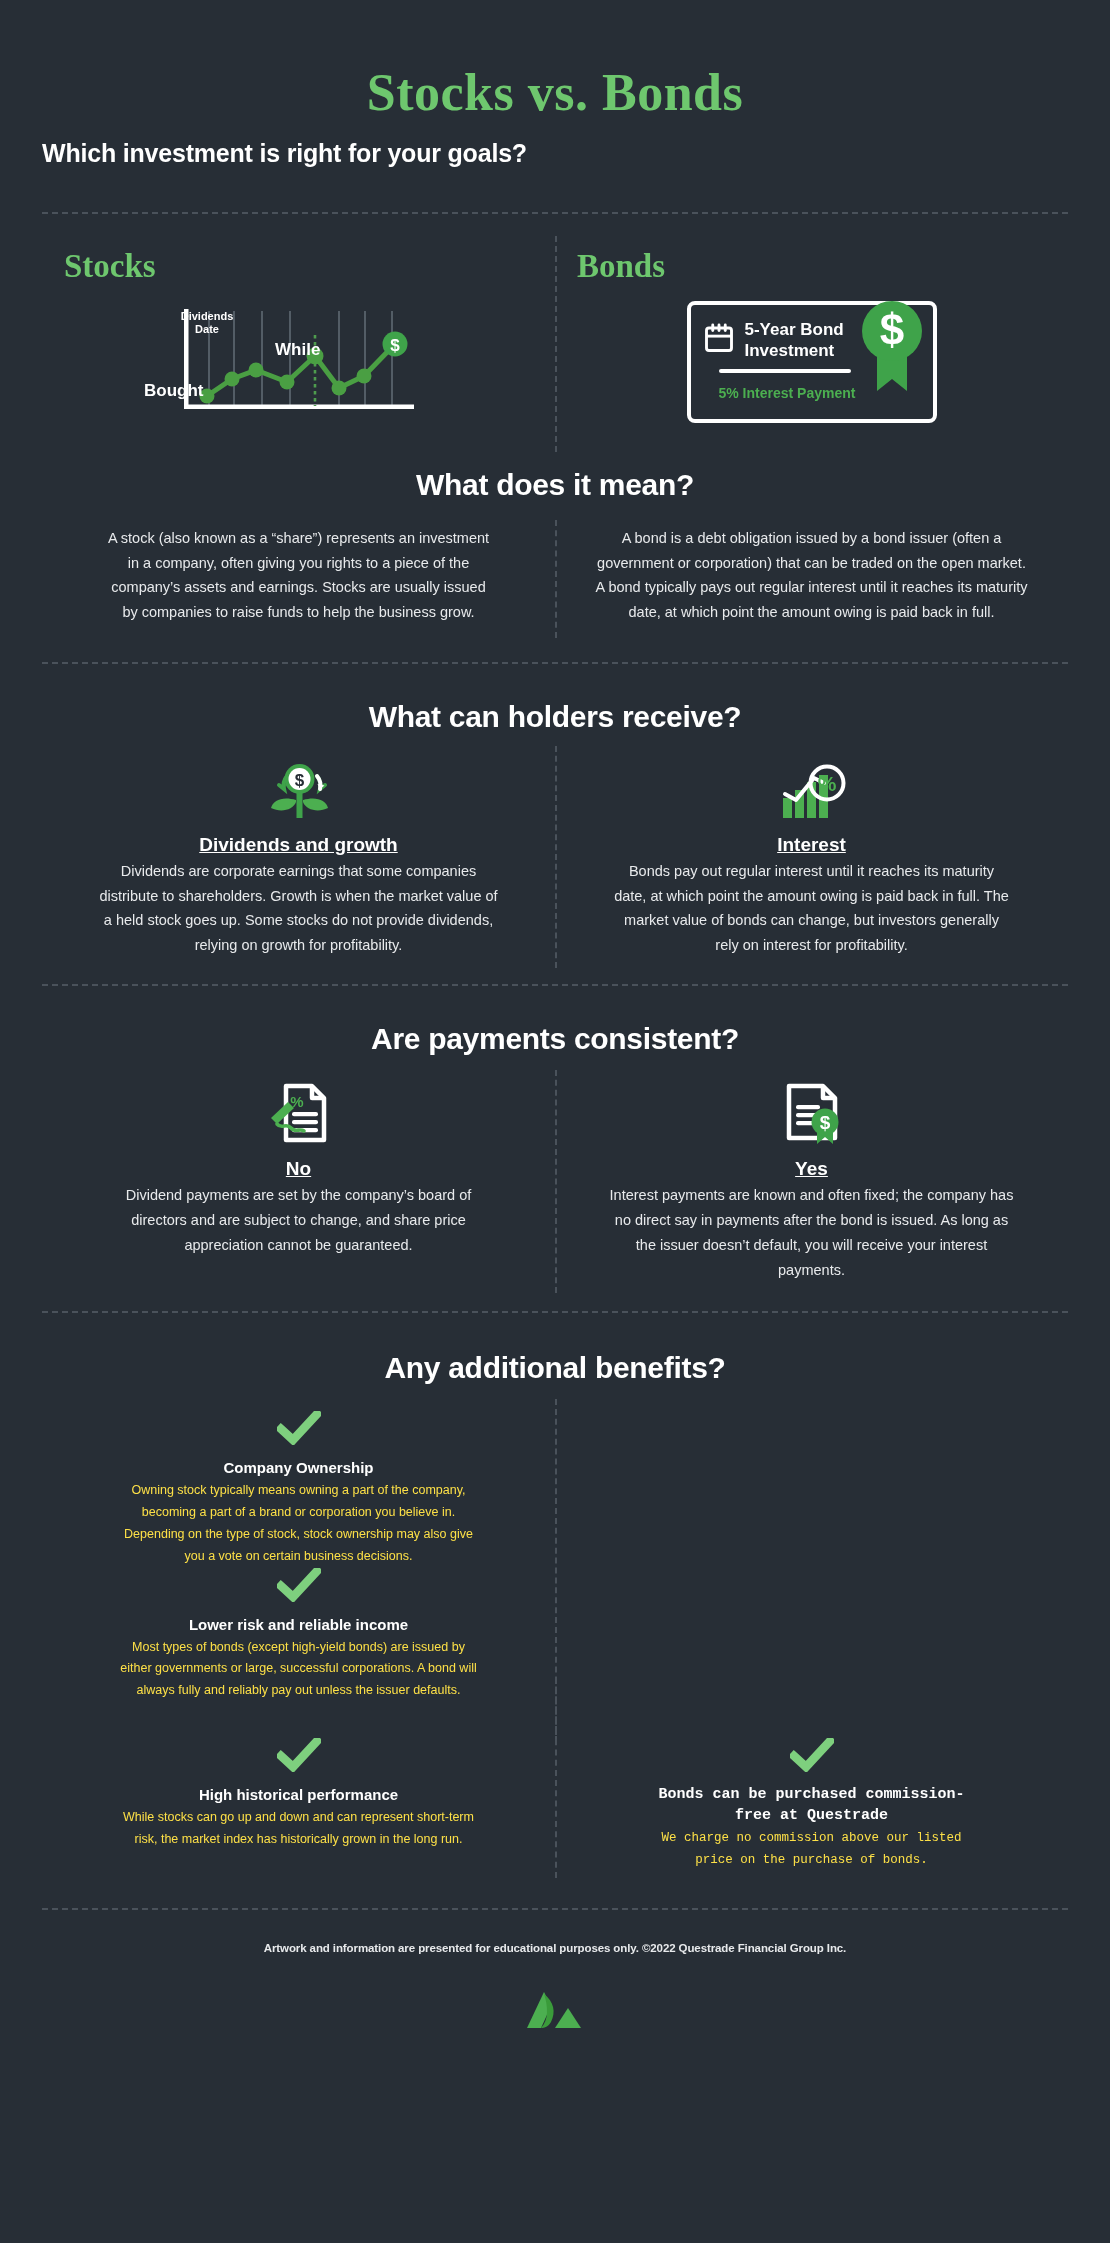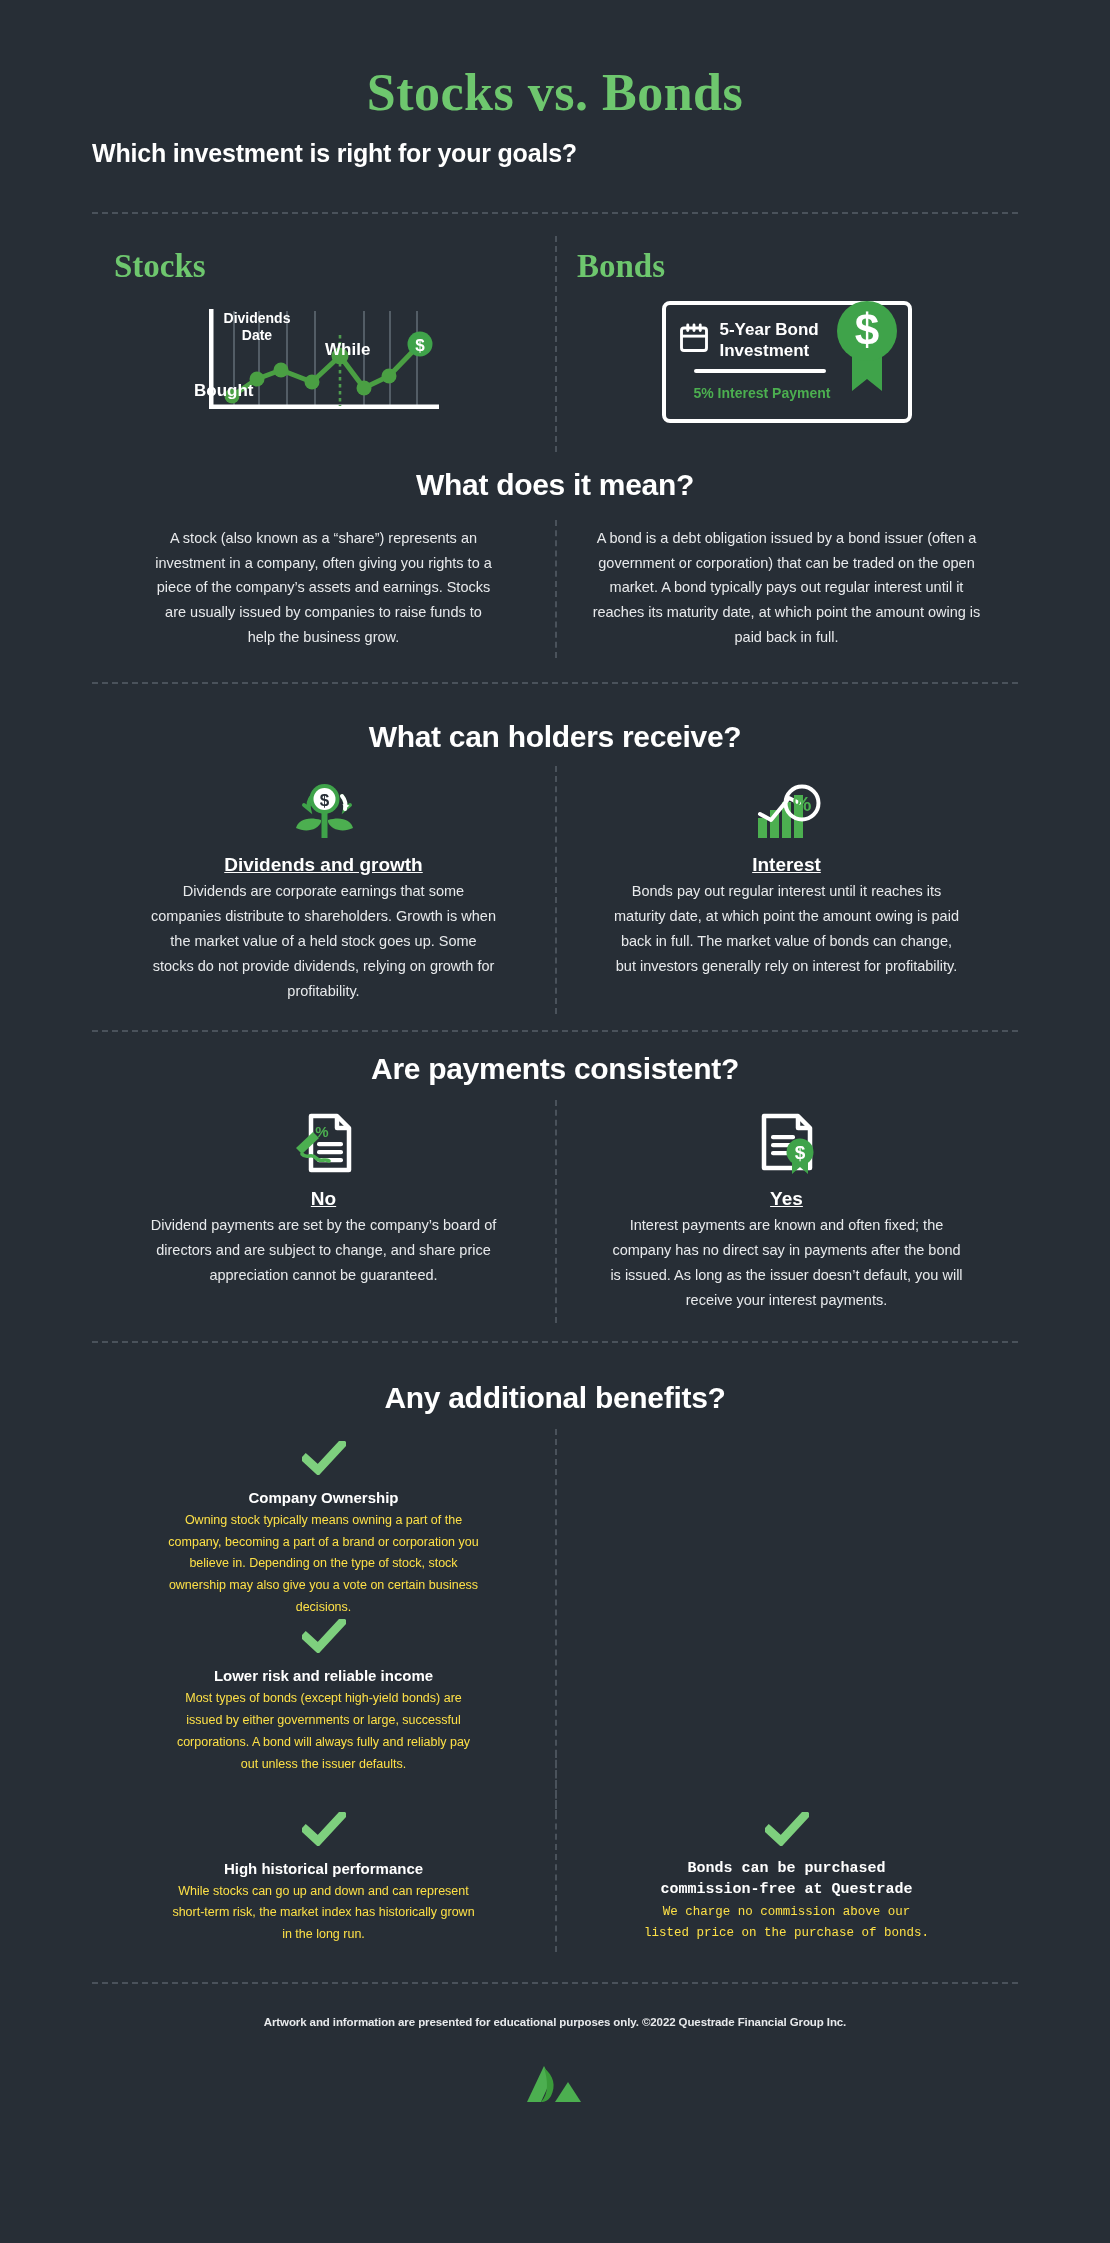--- a/index.html
+++ b/index.html
@@ -8,21 +8,21 @@
     background: #272e36;
   }
   body {
     font-family: "Liberation Sans", sans-serif;
     color: #ffffff;
     width: 1110px;
     height: 2243px;
     position: relative;
     overflow: hidden;
   }
-  .page { width: 1110px; height: 2243px; position: relative; padding: 0 92px; }
+  .page { width: 1110px; height: 2243px; position: relative; padding: 0 42px; }
 
   
   .main-title {
     font-family: "Liberation Serif", serif;
     font-weight: bold;
     font-size: 52px;
     color: #6ec76e;
     text-align: center;
     letter-spacing: 0.5px;
     padding-top: 66px;
@@ -155,21 +155,21 @@
             <circle cx="173" cy="89" r="7.5"></circle>
             <circle cx="198" cy="77" r="7.5"></circle>
           </g>
 
           <circle cx="229" cy="45" r="12.5" fill="#3fa34a"></circle>
           <text x="229" y="51.5" font-family="Liberation Sans, sans-serif" font-size="17" font-weight="bold" fill="#ffffff" text-anchor="middle">$</text>
         </svg>
       </div>
 
       <div style="position:relative; height:0;">
-        <div style="position:absolute; left:103px; top:-114px; font-size:14px; font-weight:bold; line-height:1.25; text-align:center; width:80px;">
+        <div style="position:absolute; left:103px; top:-114px; font-size:11px; font-weight:bold; line-height:1.25; text-align:center; width:80px;">
           <span>Dividends</span><br>
           <span>Date</span>
         </div>
         <div style="position:absolute; left:80px; top:-43px; font-size:17px; font-weight:bold;">Bought</div>
         <div style="position:absolute; left:211px; top:-84px; font-size:17px; font-weight:bold;">While</div>
       </div>
     </div>
 
     <div class="col">
       <div class="col-title">Bonds</div>
@@ -250,21 +250,21 @@
         <text x="49" y="35" font-family="Liberation Sans, sans-serif" font-size="21" font-weight="bold" fill="#4caf50" text-anchor="middle">%</text>
       </svg>
       <div class="item-head">Interest</div>
       <p class="body-text">Bonds pay out regular interest until it reaches its maturity date, at which point the amount owing is paid back in full. The market value of bonds can change, but investors generally rely on interest for profitability.</p>
     </div>
   </div>
 
   <div style="height:26px"></div>
   <hr class="hr-dashed">
 
-  <h2 class="section-h" style="margin-top:20px;">Are payments consistent?</h2>
+  <h2 class="section-h" style="margin-top:36px;">Are payments consistent?</h2>
   <div class="cols" style="margin-top:24px; min-height:190px;">
     <div class="vdiv" style="top:-10px; bottom:-10px;"></div>
 
     <div class="col" style="padding:0 56px;">
 
       <svg width="66" height="66" viewBox="0 0 66 66" style="display:block;margin:0 auto 12px;">
         <path d="M20 6 H46 L58 18 V60 H20 Z" fill="none" stroke="#ffffff" stroke-width="4.5" stroke-linejoin="round"></path>
         <path d="M46 6 V18 H58" fill="none" stroke="#ffffff" stroke-width="4.5" stroke-linejoin="round"></path>
         <text x="31" y="27" font-family="Liberation Sans, sans-serif" font-size="15" font-weight="bold" fill="#4caf50" text-anchor="middle">%</text>
         <g fill="#ffffff">

